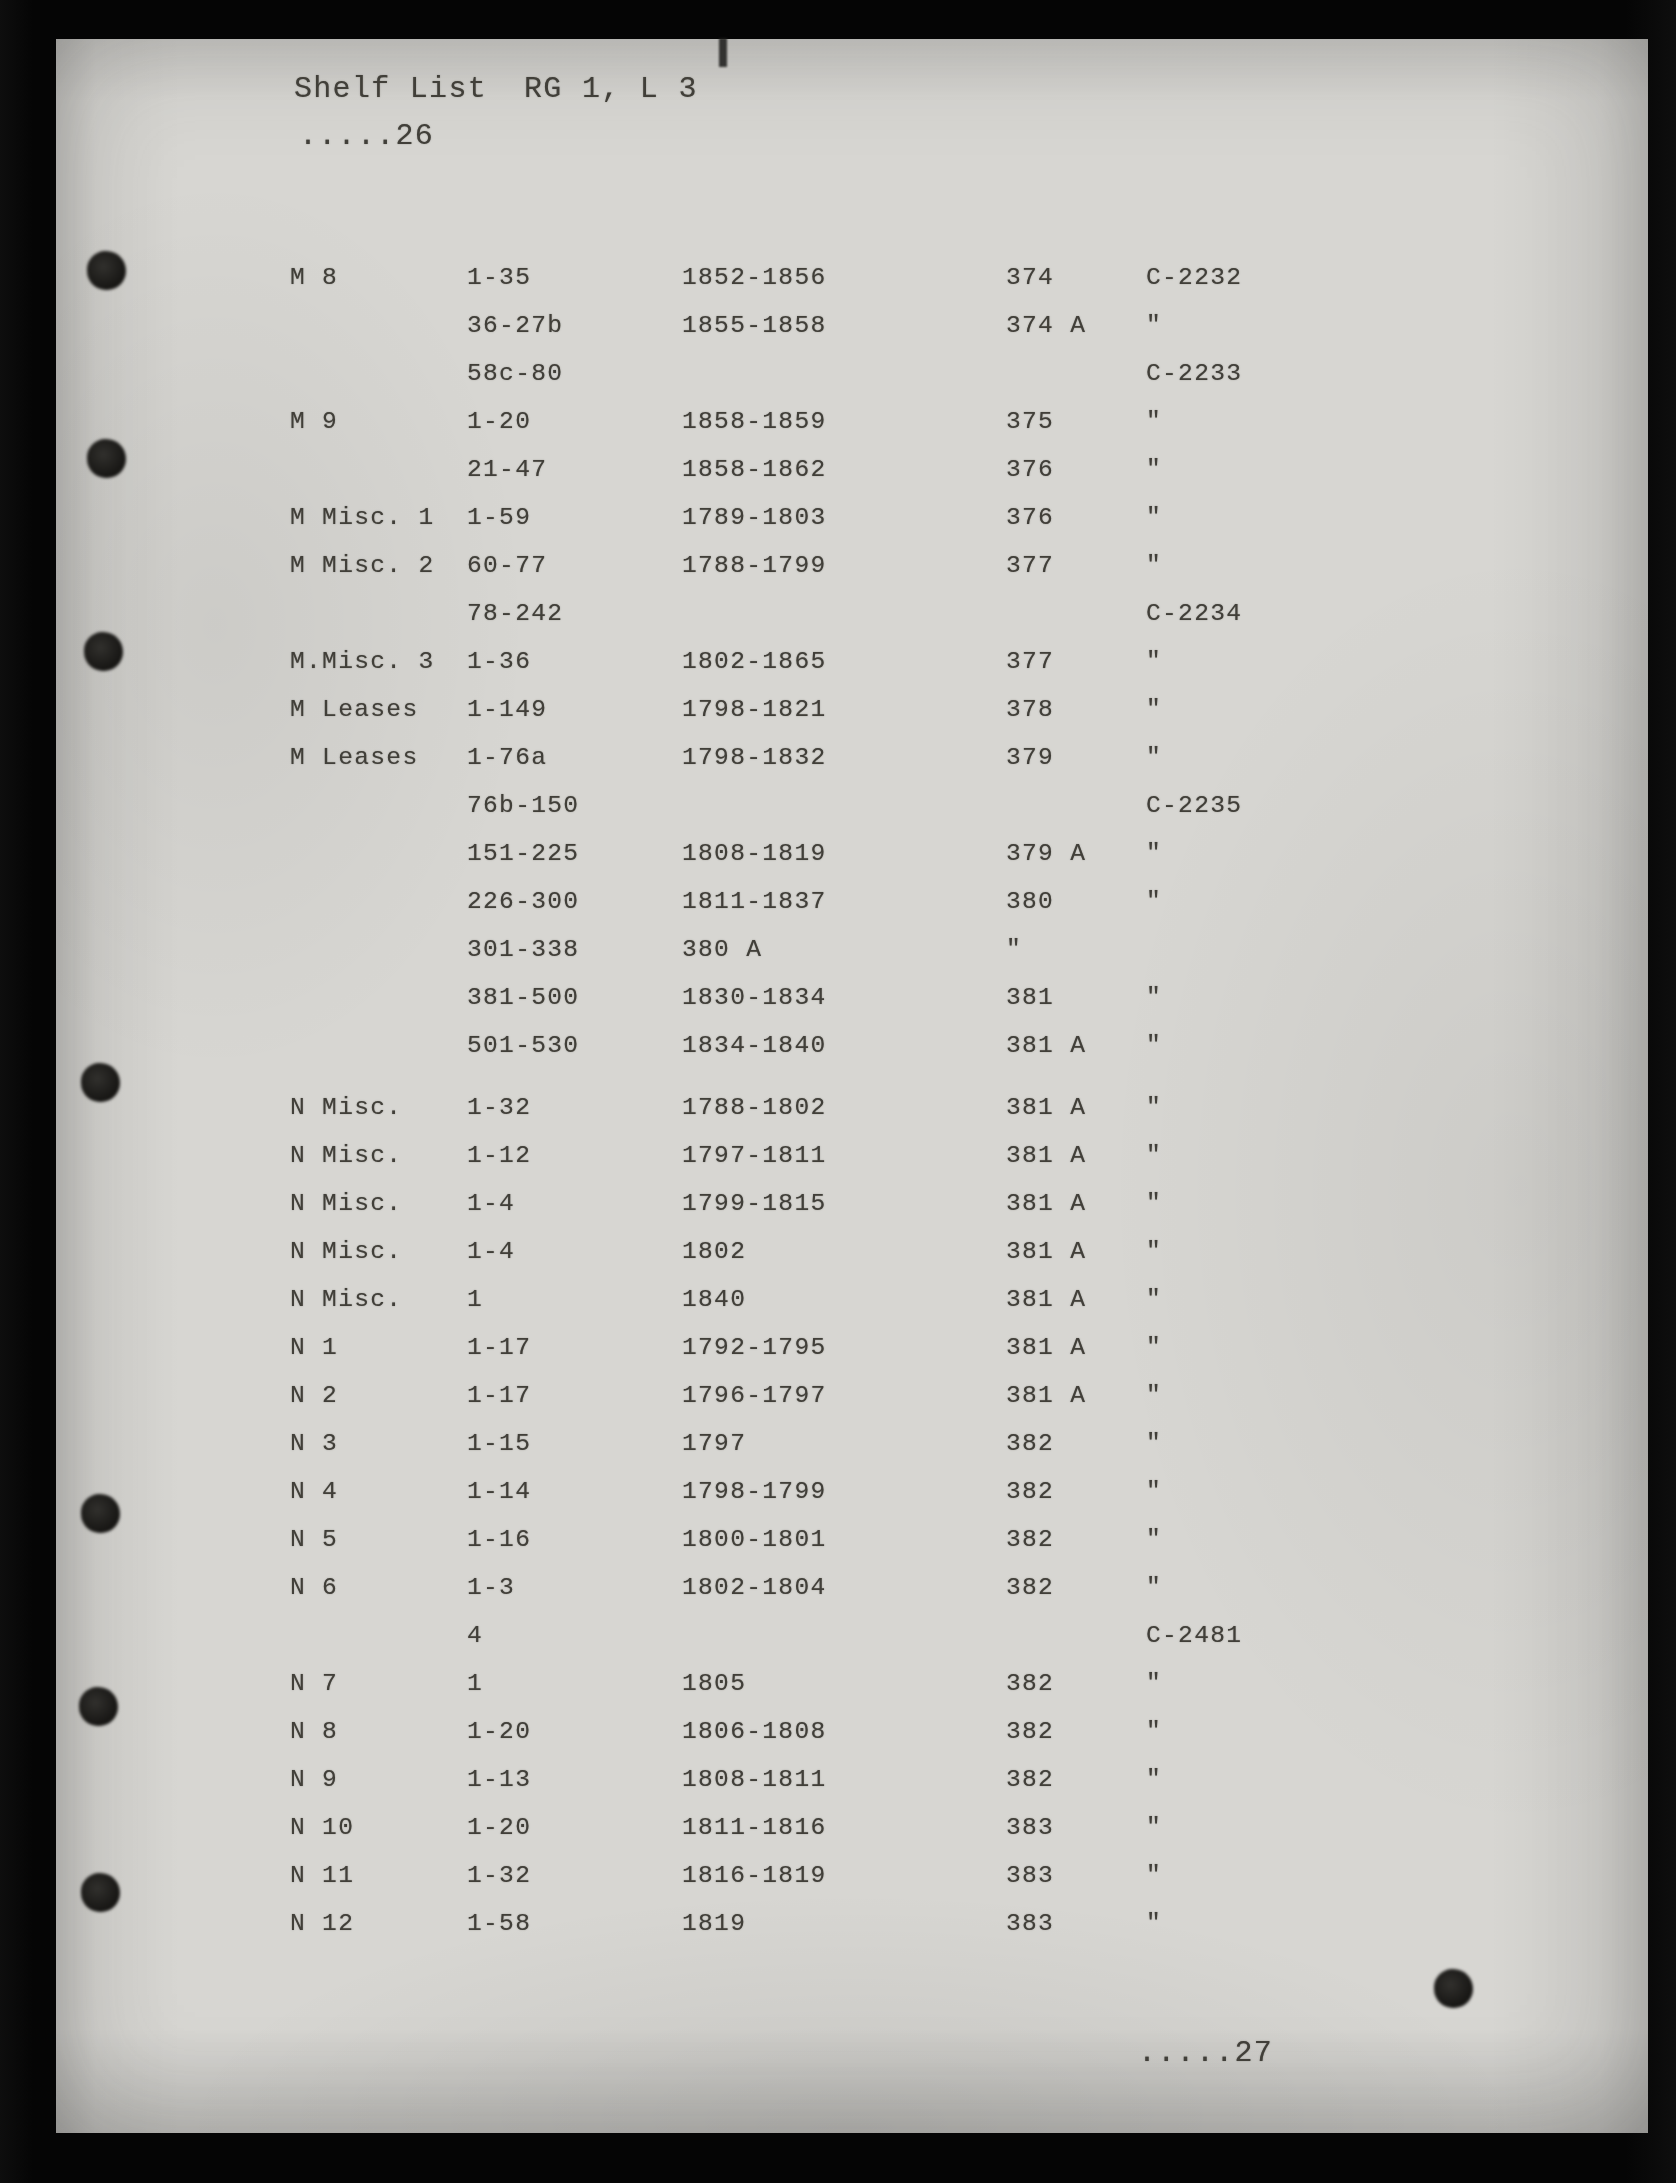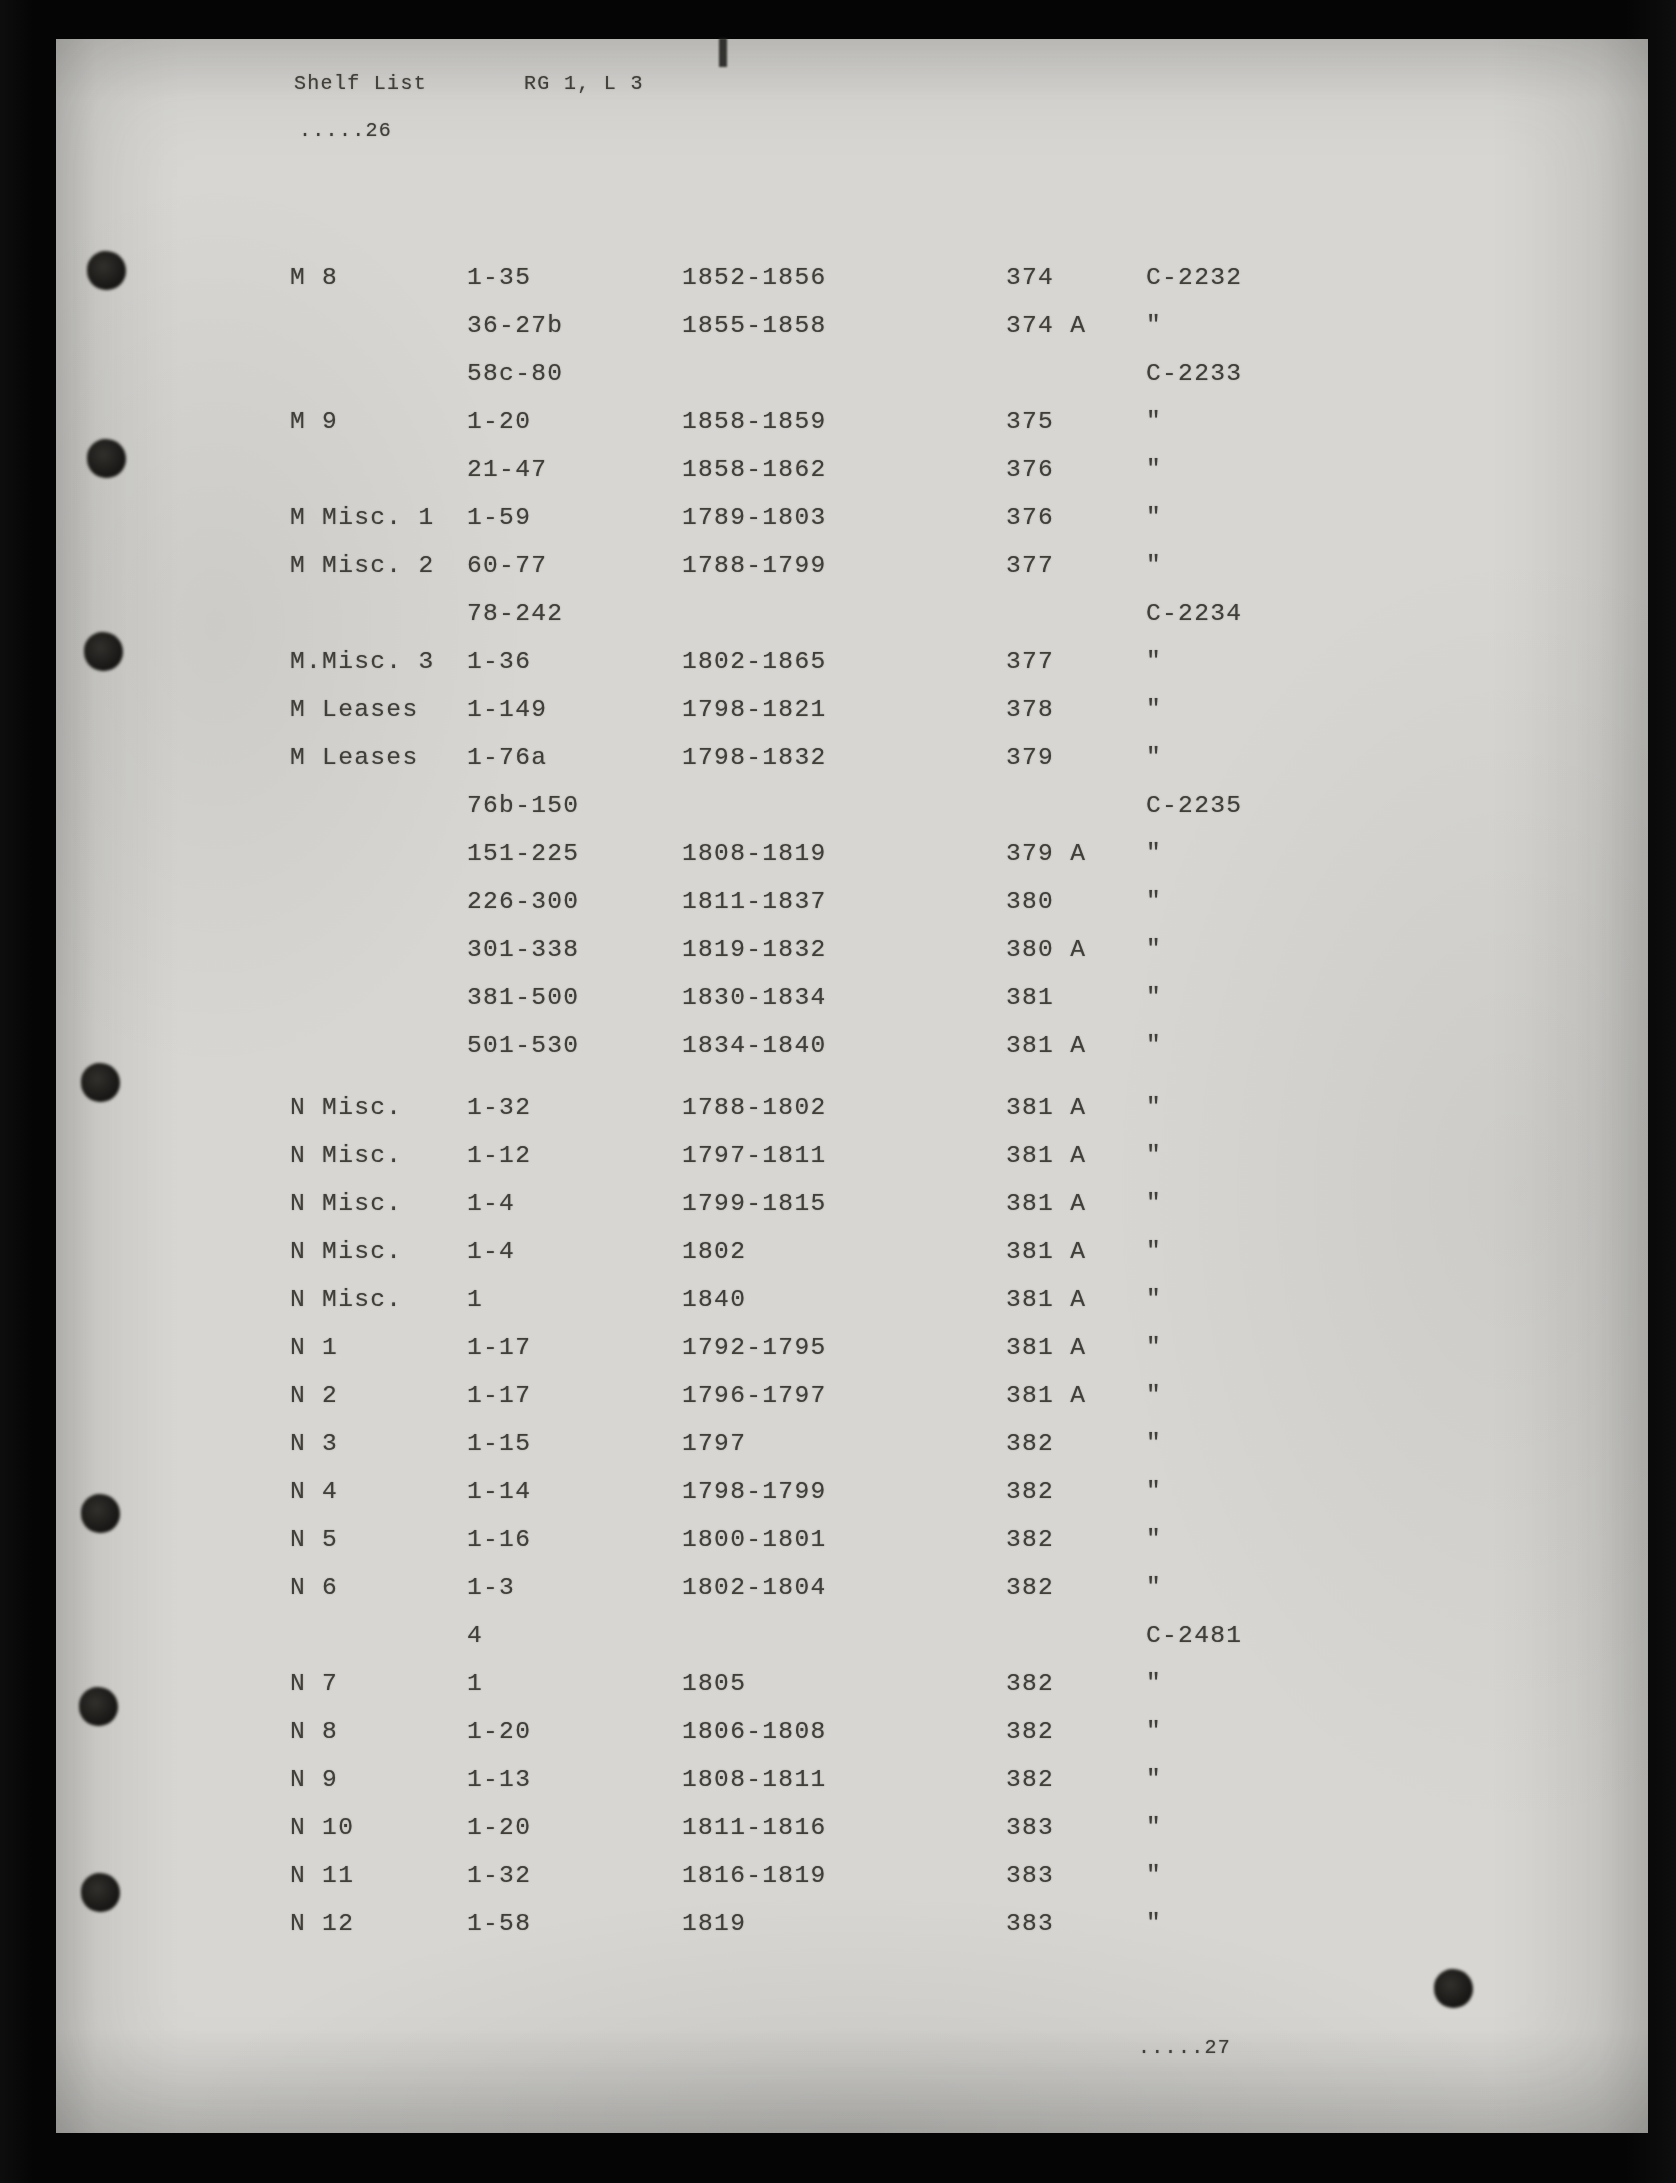--- a/index.html
+++ b/index.html
@@ -32,21 +32,21 @@
       radial-gradient(ellipse 582px 905px at 92% 55%, rgba(0,0,0,0.05), transparent 72%),
       radial-gradient(ellipse 905px 323px at 50% 100%, rgba(0,0,0,0.07), transparent 75%),
       linear-gradient(90deg, rgba(0,0,0,0.12) 0%, rgba(0,0,0,0.03) 2.5%, rgba(0,0,0,0) 8%, rgba(0,0,0,0) 90%, rgba(0,0,0,0.05) 97%, rgba(0,0,0,0.12) 100%),
       linear-gradient(180deg, rgba(0,0,0,0.07) 0%, rgba(0,0,0,0) 3%, rgba(0,0,0,0) 95%, rgba(0,0,0,0.12) 100%),
       #d7d6d2;
     box-shadow: inset 0 0 116px rgba(60,60,58,0.22);
   }
   .typewritten {
     position: absolute;
     color: #413f39;
-    font-size: 20px;
+    font-size: 30px;
     letter-spacing: 1.3px;
     text-shadow: 0 0 1.3px rgba(65,63,57,0.55);
     white-space: pre;
   }
   .doc-title     { left: 294px;  top: 72px; }
   .doc-ref       { left: 524px;  top: 72px; }
   .page-num-top  { left: 299px;  top: 119px; }
   .page-num-bot  { left: 1138px; top: 2036px; }
 
   .shelf-table {
@@ -199,21 +199,20 @@
     <div class="row">
       <span class="cell series-cell"></span>
       <span class="cell items-cell">226-300</span>
       <span class="cell dates-cell">1811-1837</span>
       <span class="cell volume-cell">380</span>
       <span class="cell reel-cell">"</span>
     </div>
     <div class="row">
       <span class="cell series-cell"></span>
       <span class="cell items-cell">301-338</span>
-      <span class="cell dates-cell">1819-1832</span>
       <span class="cell volume-cell">380 A</span>
       <span class="cell reel-cell">"</span>
     </div>
     <div class="row">
       <span class="cell series-cell"></span>
       <span class="cell items-cell">381-500</span>
       <span class="cell dates-cell">1830-1834</span>
       <span class="cell volume-cell">381</span>
       <span class="cell reel-cell">"</span>
     </div>

